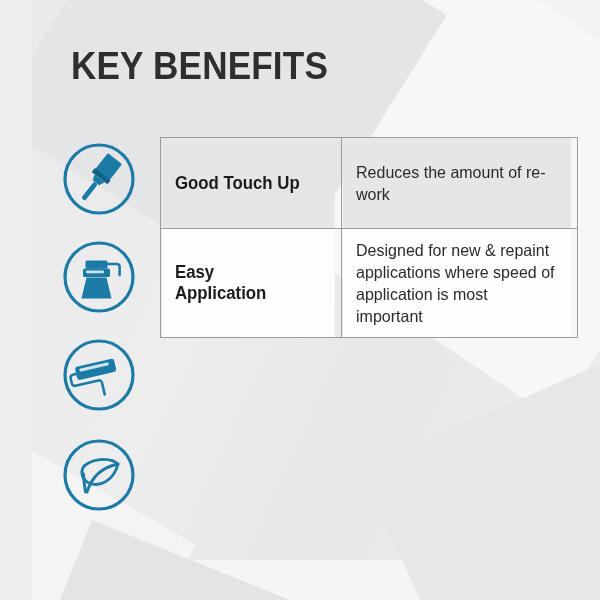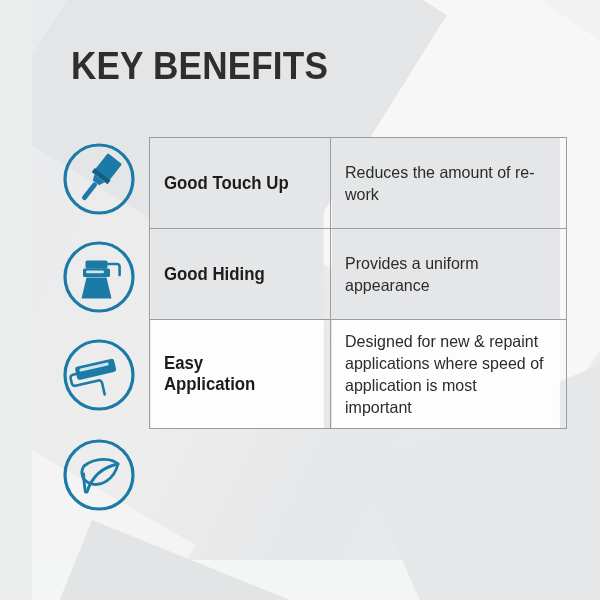--- a/index.html
+++ b/index.html
@@ -109,21 +109,21 @@
     height: 80px;
     margin-bottom: 18px;
     position: relative;
   }
   .icon-badge.tall { margin-bottom: 20px; }
   .icon-badge svg { display: block; }
 
   
   .benefit-table {
     position: absolute;
-    left: 117px;
+    left: 128px;
     top: 137px;
     width: 418px;
     border-collapse: collapse;
     table-layout: fixed;
     border: 1px solid #9b9c9e;
   }
   .benefit-table td {
     border: 1px solid #9b9c9e;
     background: #e5e6e8;
     vertical-align: middle;
@@ -221,28 +221,20 @@
   <table class="benefit-table">
     <tbody>
       <tr class="r1">
         <td class="col-label">
           <span>Good Touch Up</span>
         </td>
         <td class="col-desc">
           <span>Reduces the amount of re-work</span>
         </td>
       </tr>
-      <tr class="r2">
-        <td class="col-label">
-          <span>Good Hiding</span>
-        </td>
-        <td class="col-desc">
-          <span>Provides a uniform appearance</span>
-        </td>
-      </tr>
       <tr class="r3 light">
         <td class="col-label">
           <span>Easy</span>
           <span>Application</span>
         </td>
         <td class="col-desc">
           <span>Designed for new &amp; repaint</span>
           <span>applications where speed of</span>
           <span>application is most important</span>
         </td>

